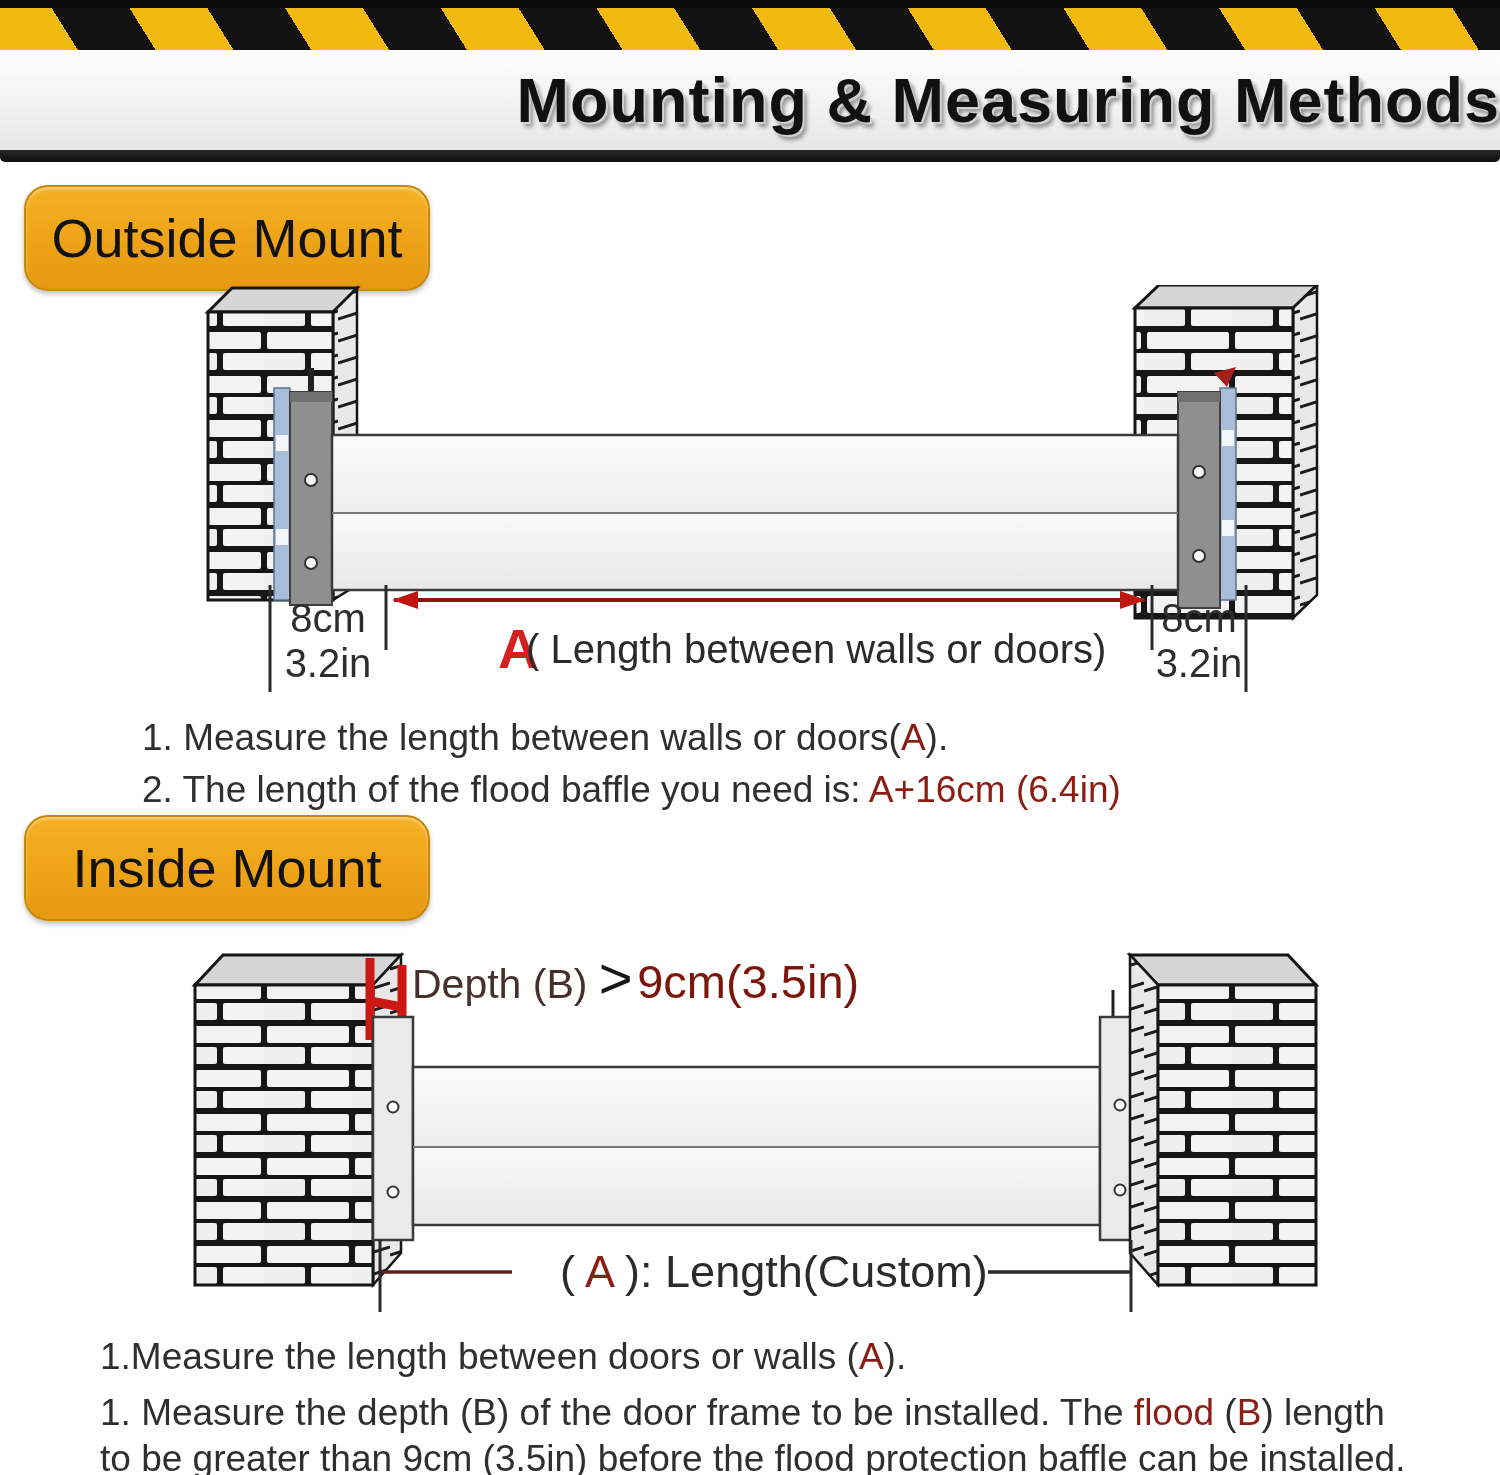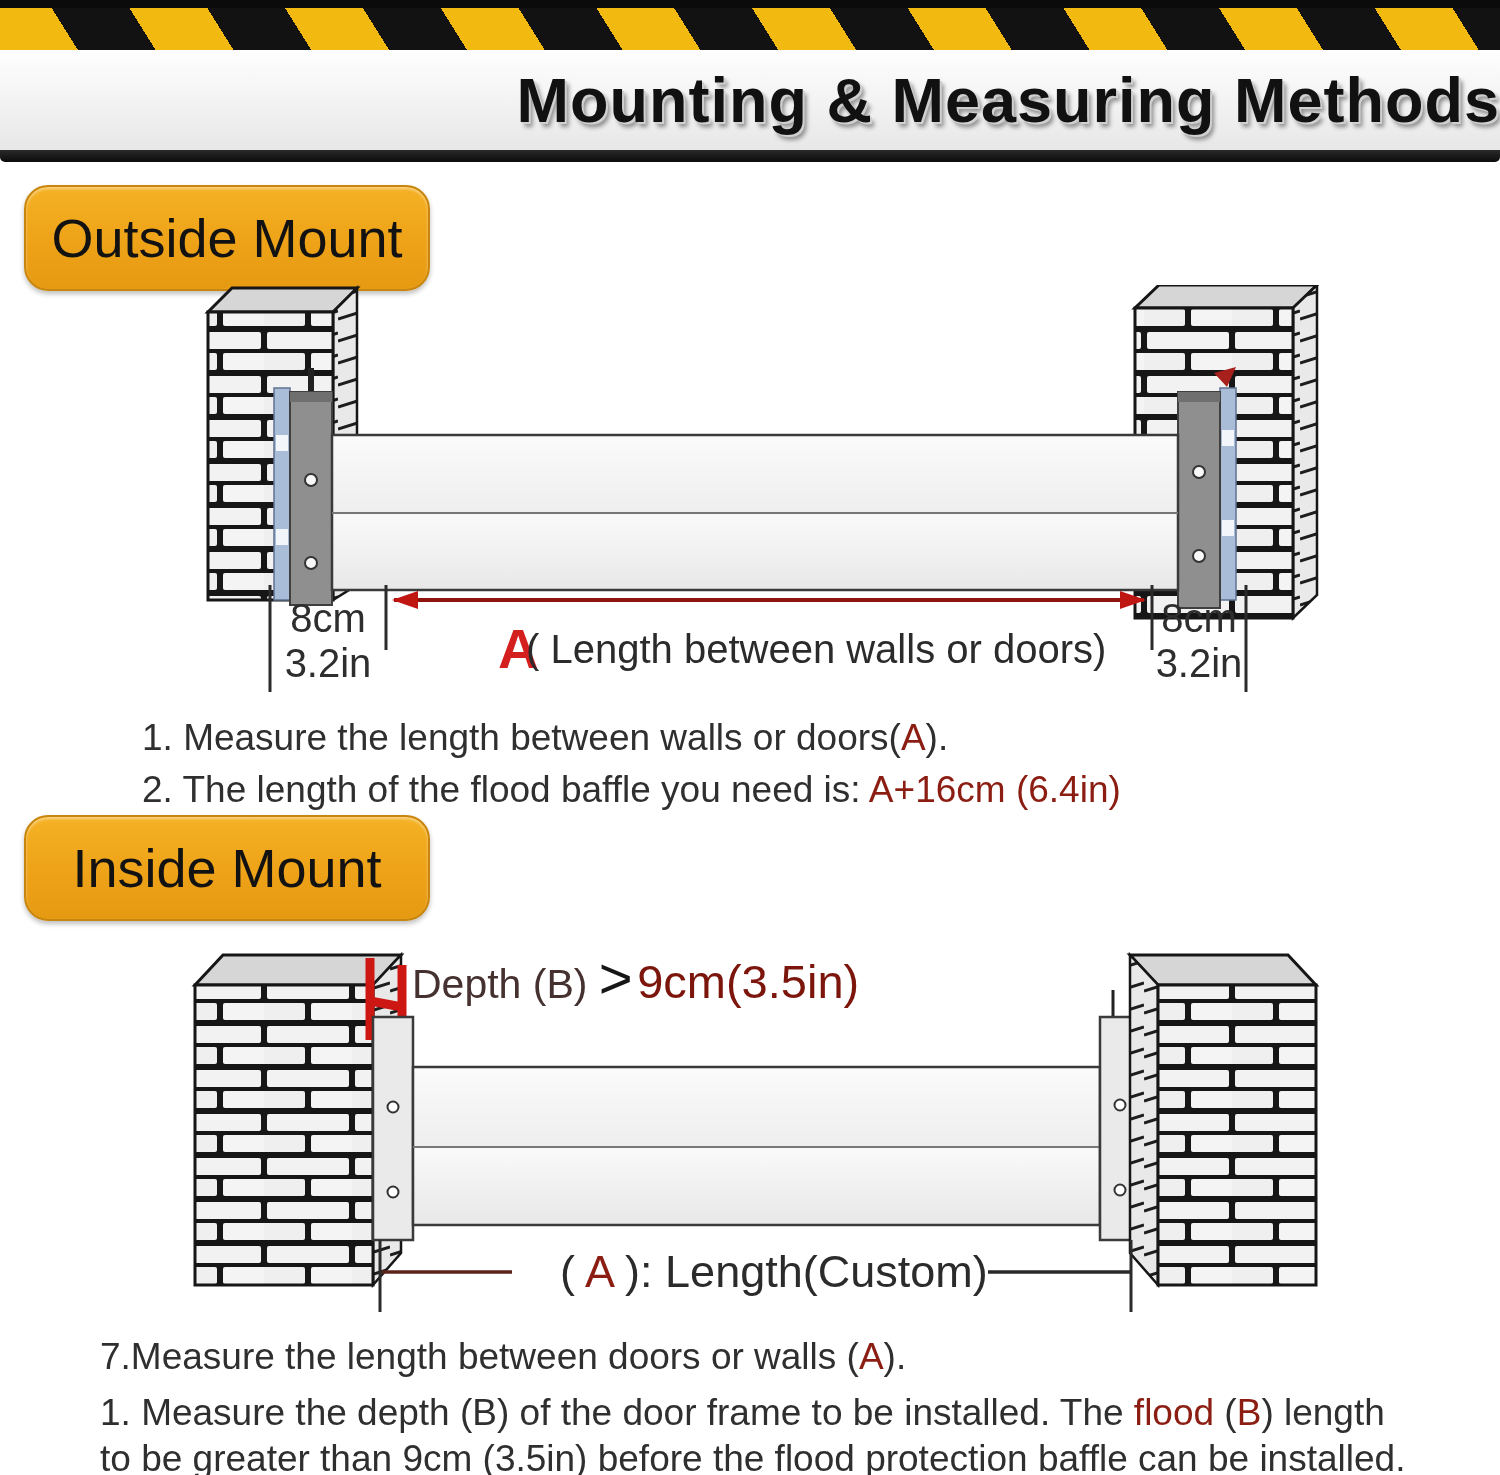--- a/index.html
+++ b/index.html
@@ -192,19 +192,19 @@
       <line x1="1131" y1="305" x2="1131" y2="377" stroke="#2b2b2b" stroke-width="3"></line>
       <text x="560" y="352" font-size="45">
         <tspan fill="#2b2b2b">(</tspan>
         <tspan fill="#8b1d12">A</tspan>
         <tspan fill="#2b2b2b">): Length(Custom)</tspan>
       </text>
     </g>
   </svg>
 
   <div class="steps steps-inside">
-    <div class="line"><span>7.Measure the length between doors or walls (</span><span class="red">A</span><span>).</span></div>
+    <div class="line"><span>1.Measure the length between doors or walls (</span><span class="red">A</span><span>).</span></div>
     <div class="gap"></div>
     <div class="line"><span>1. Measure the depth (B) of the door frame to be installed. The </span><span class="red">flood</span><span> (</span><span class="red">B</span><span>) length</span></div>
     <div class="line"><span>to be greater than 9cm (3.5in) before the flood protection baffle can be installed.</span></div>
   </div>
 
 </div>
 
 </body></html>

